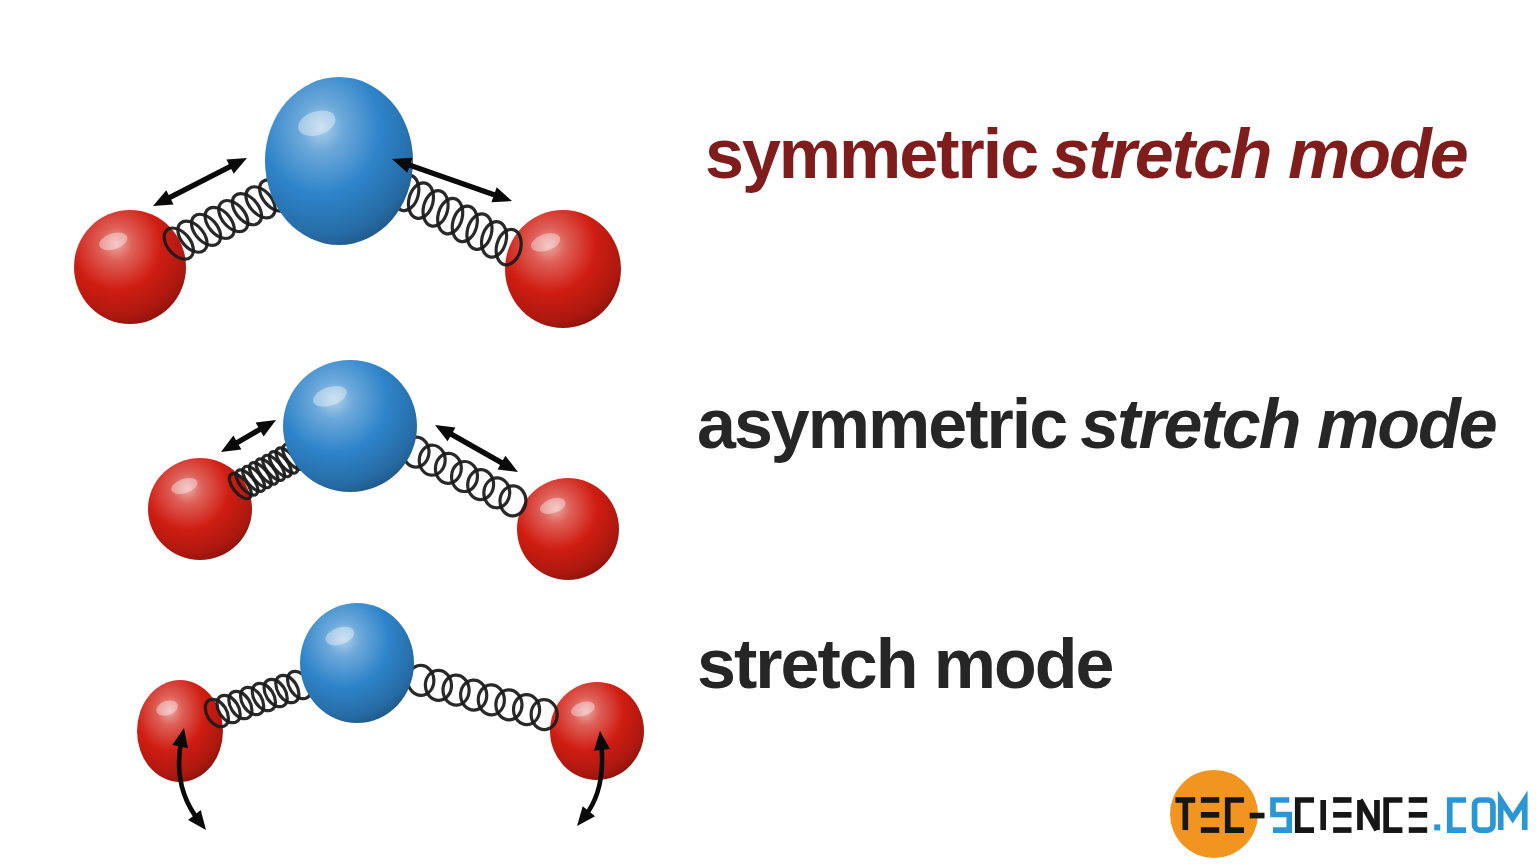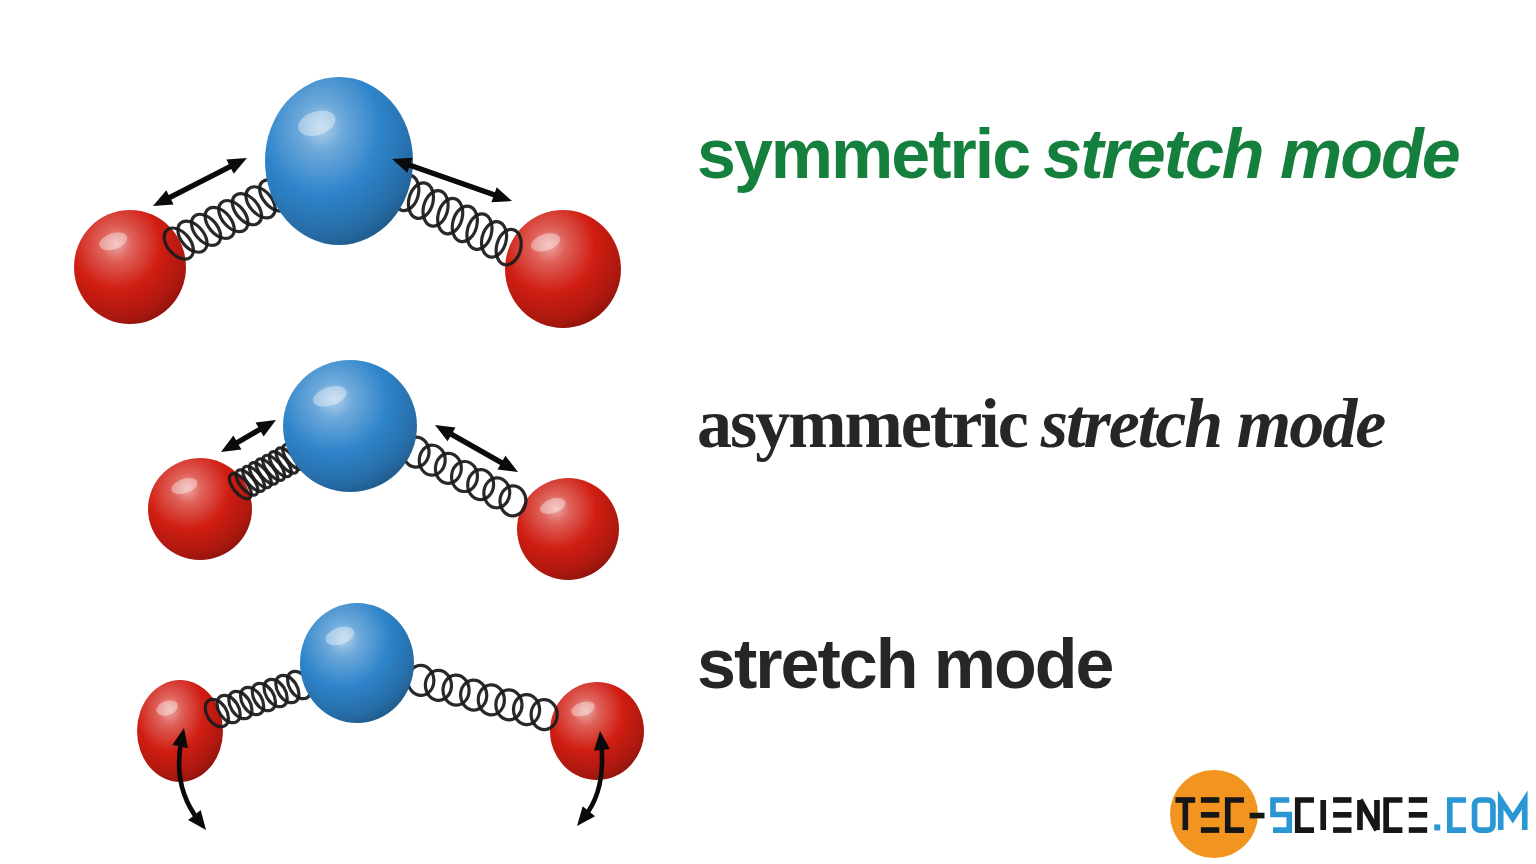--- a/index.html
+++ b/index.html
@@ -149,24 +149,24 @@
           <path d="M206,830 L188.1,819.9 L200.7,810.1 Z" fill="#0a0a0a"></path>
         </g>
         <g>
           <path d="M601.2140772251682,742.9384260474875 Q606,790 584.5279544544717,816.6549530910006" fill="none" stroke="#0a0a0a" stroke-width="4.6"></path>
           <path d="M600,731 L609.9,749.1 L594.0,750.7 Z" fill="#0a0a0a"></path>
           <path d="M577,826 L582.7,806.2 L595.1,816.2 Z" fill="#0a0a0a"></path>
         </g>
       </g>
     </svg>
 
-  <div class="mode-label" id="lbl0" style="color: #15803d;">
+  <div class="mode-label" id="lbl0" style="color: #7f1d1d; margin-left: 8px;">
     <span>symmetric</span><span class="it">stretch mode</span>
   </div>
-  <div class="mode-label" id="lbl1" style="color: rgb(38, 38, 38); font-family: Liberation Serif, serif;">
+  <div class="mode-label" id="lbl1" style="color: rgb(38, 38, 38);">
     <span>asymmetric</span><span class="it">stretch mode</span>
   </div>
   <div class="mode-label" id="lbl2" style="color: rgb(38, 38, 38);">
     <span>stretch mode</span><span class="it"></span>
   </div>
 
   <svg id="logo" viewBox="0 0 372 100" xmlns="http://www.w3.org/2000/svg" aria-label="tec-science.com">
       <circle cx="48" cy="50" r="44" fill="#f29420"></circle>
       <g>
         <g transform="translate(8.00,31.05) scale(0.3536)">

